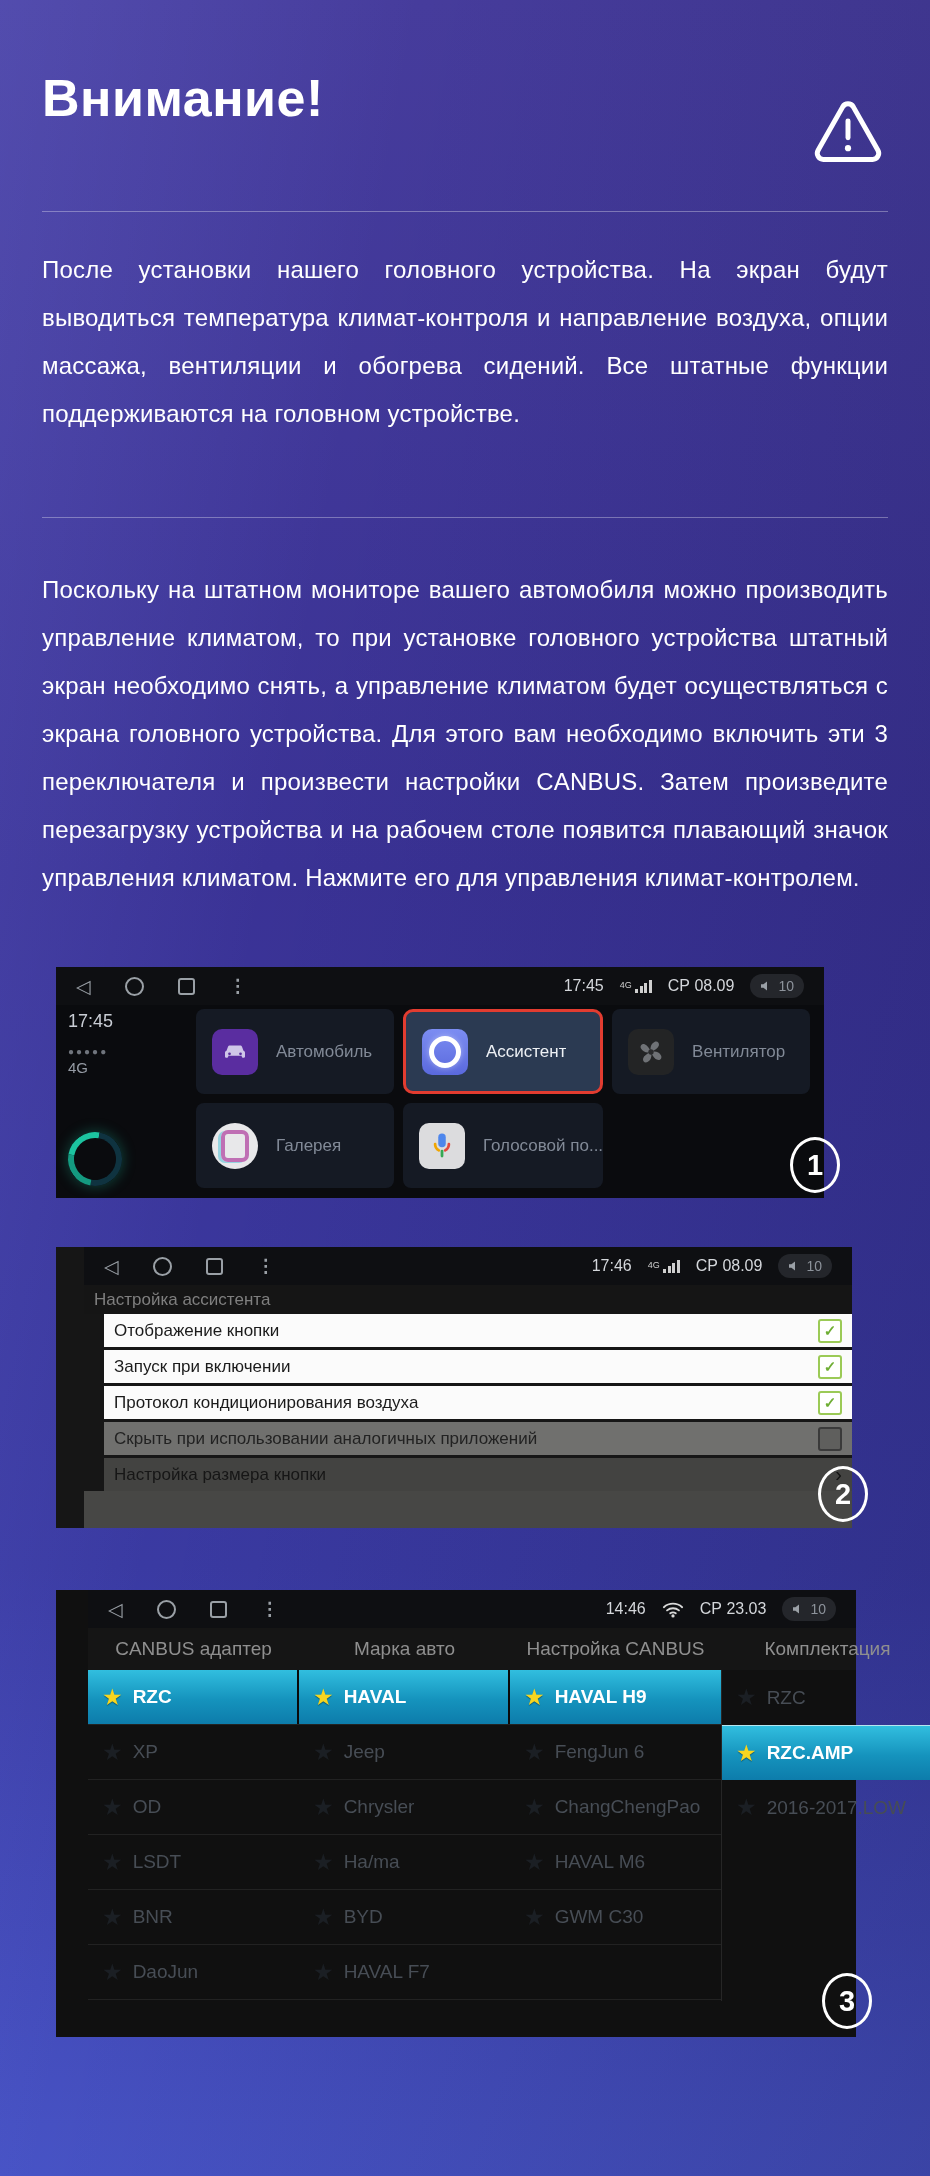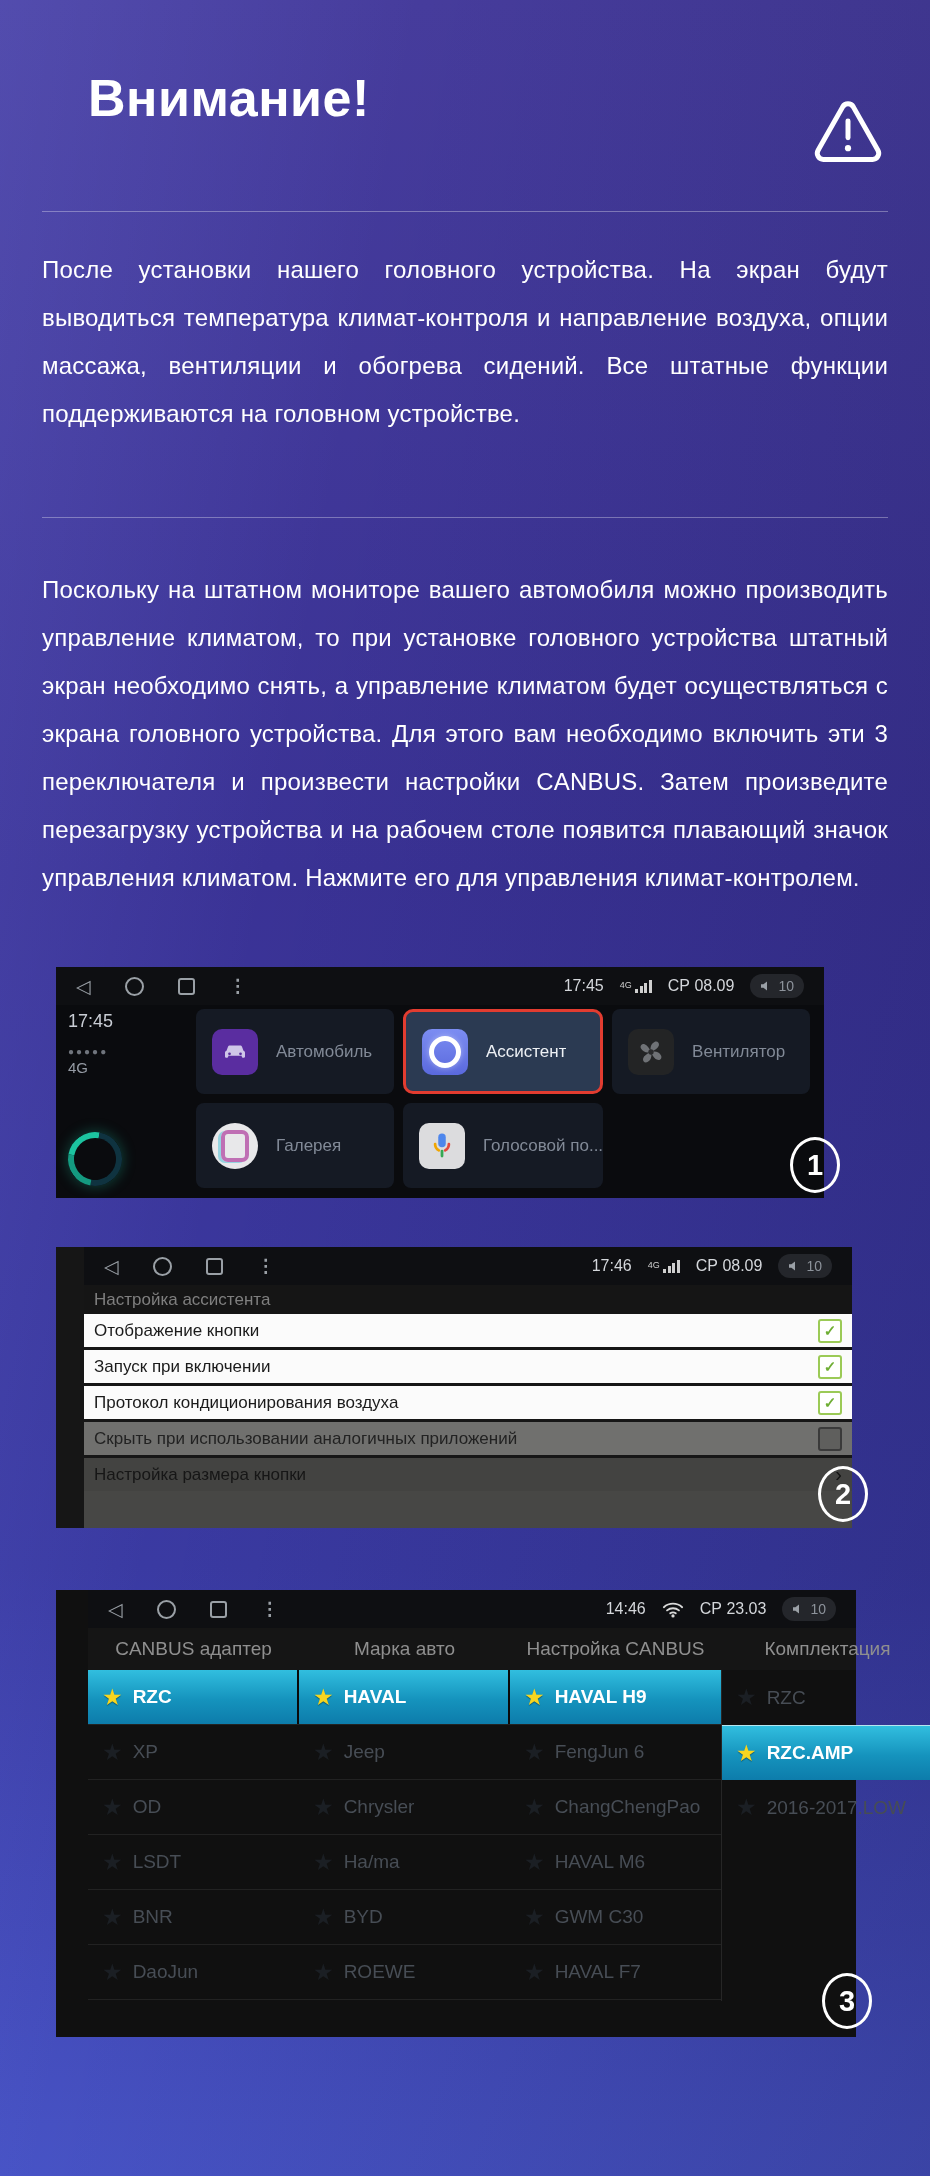--- a/index.html
+++ b/index.html
@@ -1,21 +1,21 @@
 <!DOCTYPE html>
 <html><head>
 <meta charset="utf-8">
 <style>
   html,body{margin:0;padding:0;background:#23245f;}
   .page{position:relative;width:930px;height:2176px;overflow:hidden;
     font-family:"Liberation Sans",sans-serif;
     background:linear-gradient(180deg,#463c9c 0%,#3a3295 40%,#3a3aa2 72%,#4753c5 100%);}
   .page::before{content:"";position:absolute;inset:0;pointer-events:none;
     background:linear-gradient(100deg,rgba(140,150,255,.18) 0%,rgba(140,150,255,0) 32%,rgba(8,8,40,.20) 100%);}
-  .title{position:absolute;left:42px;top:68px;font-size:52px;font-weight:bold;color:#fff;letter-spacing:.5px;margin-left:46px;}
+  .title{position:absolute;left:42px;top:68px;font-size:52px;font-weight:bold;color:#fff;letter-spacing:.5px;}
   .warn{position:absolute;left:812px;top:100px;}
   .divider{position:absolute;left:42px;width:846px;height:1px;background:rgba(255,255,255,.32);}
   .para{position:absolute;left:42px;width:846px;color:#fff;font-size:24px;line-height:48px;
     text-align:justify;letter-spacing:.2px;}
   
   .shot{position:absolute;left:56px;width:768px;background:#0a0b0e;}
   .sbar{height:38px;display:flex;align-items:center;padding:0 20px;background:#0e0f12;color:#9aa0a6;}
   .sbar .nav{display:flex;align-items:center;gap:34px;}
   .ic-back::before{content:"◁";font-size:19px;}
   .ic-circle{width:15px;height:15px;border:2px solid #9aa0a6;border-radius:50%;}
@@ -51,21 +51,21 @@
   .ic-video{background:linear-gradient(180deg,#6a3bd8,#4c2bb0);}
   .ic-video i{width:26px;height:26px;border-radius:50%;background:rgba(255,255,255,.25);display:flex;align-items:center;justify-content:center;}
   .ic-video i::before{content:"";border-left:9px solid #fff;border-top:6px solid transparent;border-bottom:6px solid transparent;margin-left:3px;}
   .ic-gallery{background:#e8e8ea;border-radius:50%;}
   .ic-gallery i{width:20px;height:24px;border-radius:7px;border:4px solid #bf6fb4;box-shadow:-3px 1px 0 rgba(95,199,216,.6);}
   .ic-voice{background:#dcdcde;}
   
   .s2{background:#161616;padding-left:28px;}
   .s2-head{height:29px;display:flex;align-items:center;background:#151515;color:#7f7f7f;font-size:17px;padding-left:10px;}
   .s2-rows{display:flex;flex-direction:column;gap:3px;background:#161616;}
-  .s2-row{height:33px;display:flex;align-items:center;padding:0 10px;font-size:17px;}
+  .s2-row{height:33px;display:flex;align-items:center;padding:0 10px;font-size:17px;margin-left:20px;}
   .s2-row.white{background:#fbfbfb;color:#1b1b1b;}
   .s2-row.gray{background:#70706e;color:#222;}
   .s2-row.dark{background:#434341;color:#161616;}
   .cbx{margin-left:auto;width:20px;height:20px;border-radius:3px;flex:none;display:flex;align-items:center;justify-content:center;}
   .cbx.on{background:#fff;border:2px solid #9bca56;}
   .cbx.on::before{content:"✓";color:#6fae34;font-size:15px;font-weight:bold;}
   .cbx.off{background:#5f5f5d;border:2px solid #3a3a3a;}
   .chev{margin-left:auto;color:#111;font-size:20px;}
   .chev::before{content:"›";}
   .s2-foot{height:37px;background:#474745;position:relative;}
@@ -354,24 +354,20 @@
               <span class="s3-lbl">GWM C30</span>
             </div>
         </div>
         <div class="s3-row">
           <div class="s3-cell">
               <span class="star"></span>
               <span class="s3-lbl">DaoJun</span>
             </div>
           <div class="s3-cell">
               <span class="star"></span>
-              <span class="s3-lbl">ROEWE</span>
-            </div>
-          <div class="s3-cell">
-              <span class="star"></span>
               <span class="s3-lbl">HAVAL F7</span>
             </div>
         </div>
       </div>
       <div class="s3-right">
         <div class="s3-item">
           <span class="star"></span>
           <span class="s3-lbl">RZC</span>
         </div>
         <div class="s3-item sel">

